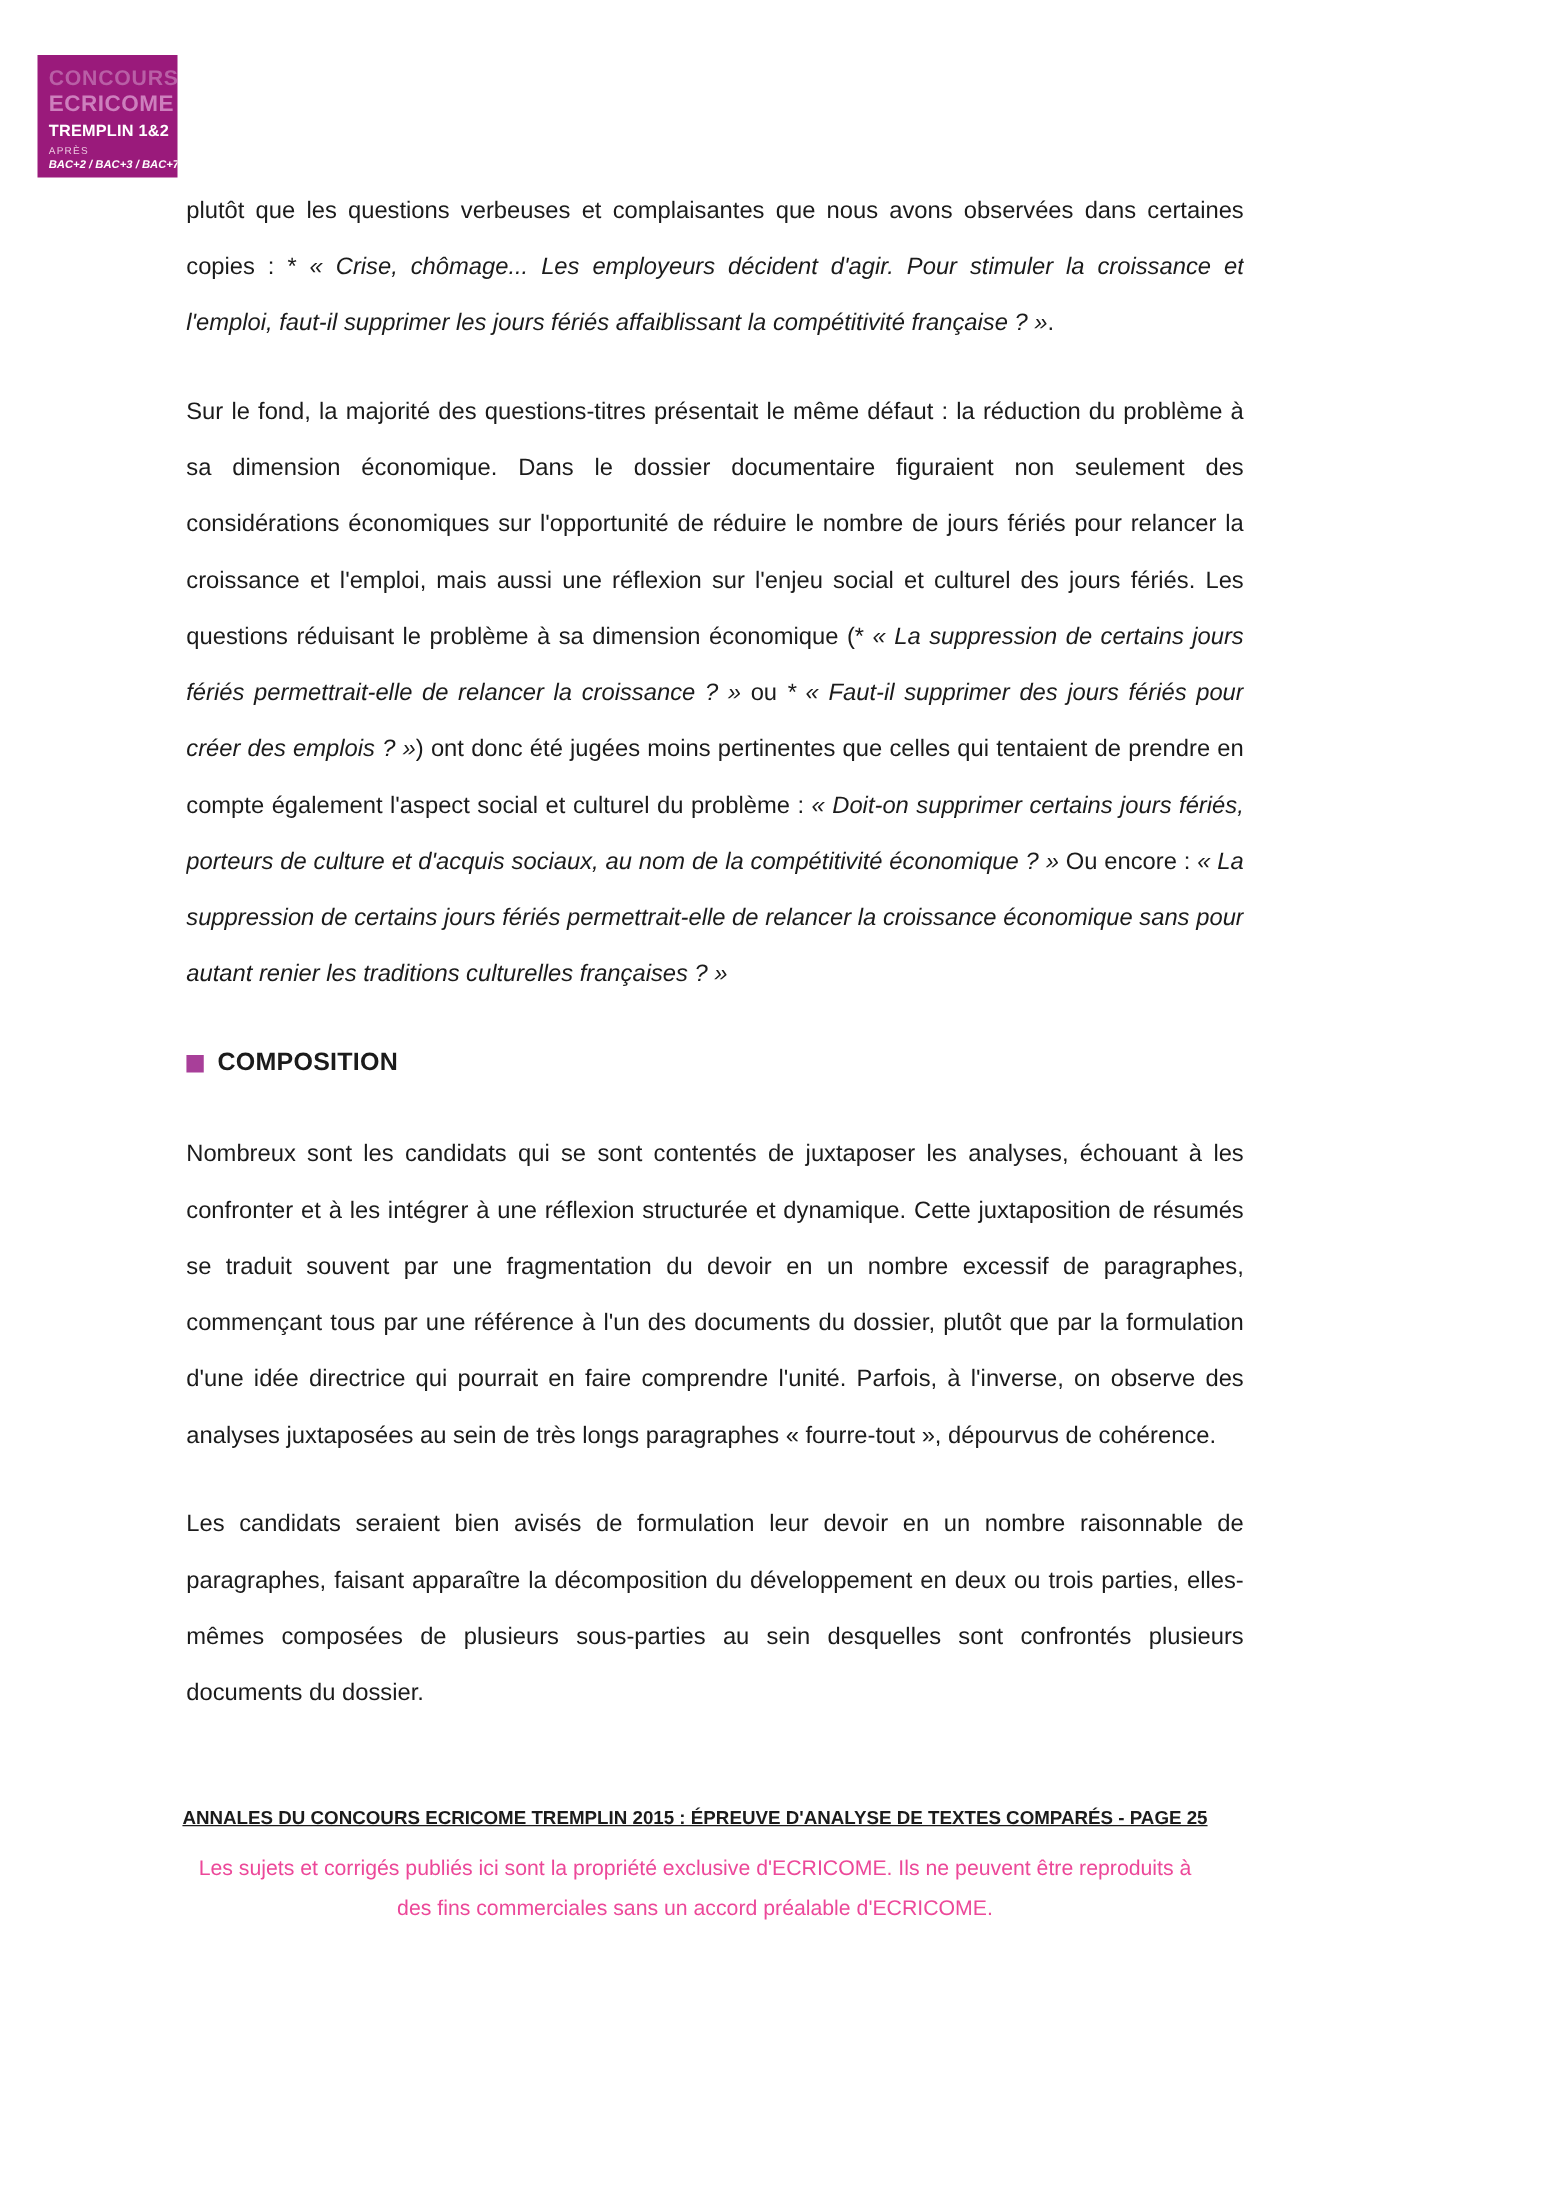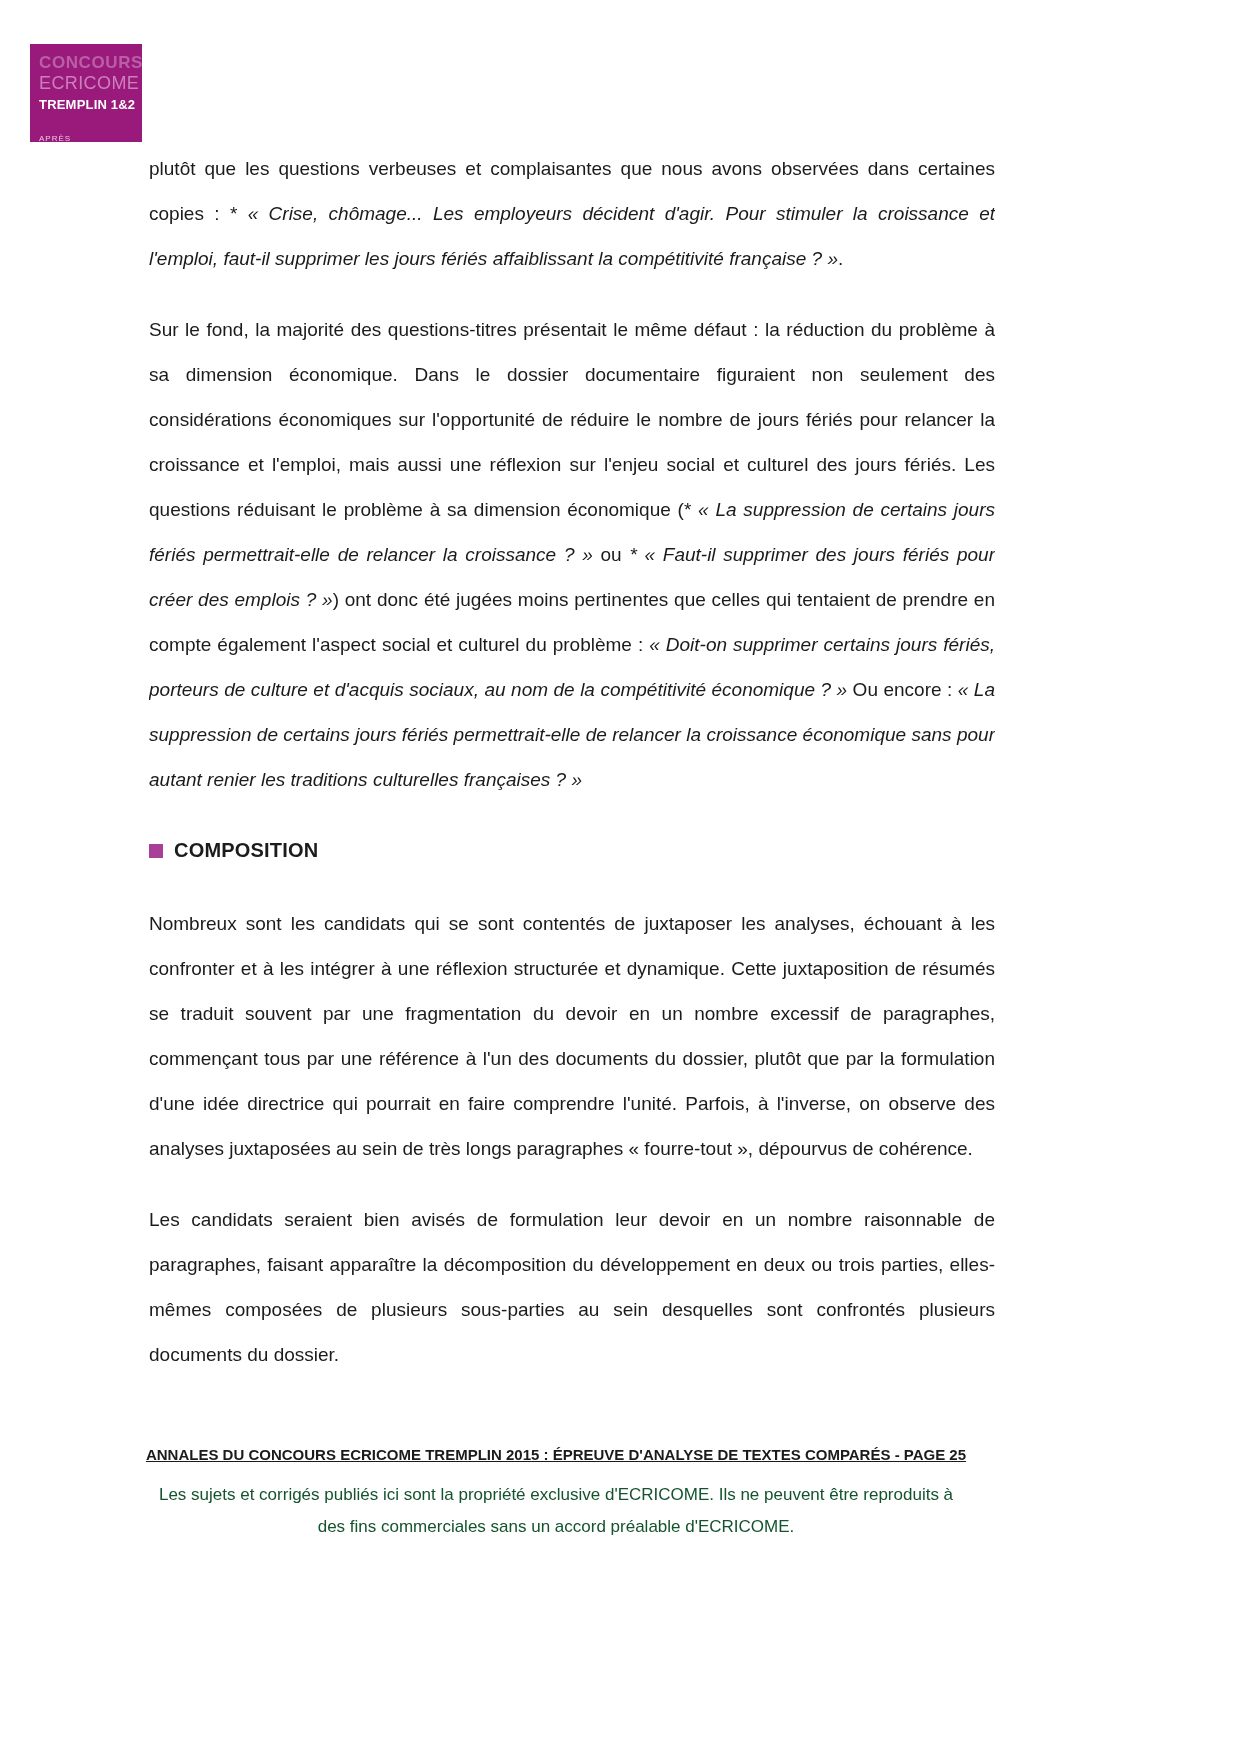--- a/index.html
+++ b/index.html
@@ -23,23 +23,23 @@
     position: absolute;
     left: 30px;
     top: 44px;
     width: 112px;
     height: 98px;
     background: #9a1a7b;
     padding: 9px 8px 0 9px;
     overflow: hidden;
   }
   .logo-concours { color: #b95fa6; font-size: 17px; font-weight: bold; letter-spacing: 0.6px; line-height: 20px; }
-  .logo-ecricome { color: #cd7fbd; font-size: 18px; font-weight: normal; letter-spacing: 0.4px; line-height: 21px; }
+  .logo-ecricome { color: #cd7fbd; font-size: 18px; font-weight: bold; letter-spacing: 0.4px; line-height: 21px; }
   .logo-tremplin { color: #ffffff; font-size: 13px; font-weight: bold; letter-spacing: 0.2px; line-height: 17px; margin-top: 2px; white-space: nowrap; }
-  .logo-apres { color: #ecc7e0; font-size: 8px; letter-spacing: 1px; line-height: 10px; margin-top: 21px; }
+  .logo-apres { color: #ecc7e0; font-size: 8px; letter-spacing: 1px; line-height: 10px; margin-top: 3px; }
   .logo-bacs { color: #ffffff; font-size: 9px; font-style: italic; font-weight: bold; line-height: 11px; white-space: nowrap; }
 
   
   .content {
     position: absolute;
     left: 149px;
     top: 146px;
     width: 846px;
     height: 1286px;
     overflow: hidden;
@@ -85,21 +85,21 @@
   }
   .footer-title {
     font-size: 15px;
     font-weight: bold;
     color: #1b1b1b;
     margin: 10px 0 16px 0;
     text-decoration: underline;
   }
   .footer-disclaimer {
     font-size: 17px;
-    color: #14532d;
+    color: #ec4899;
     line-height: 32px;
     margin: 0 10px;
   }
 </style>
 </head>
 <body>
 
 <div class="page">
 
   <div class="logo">

